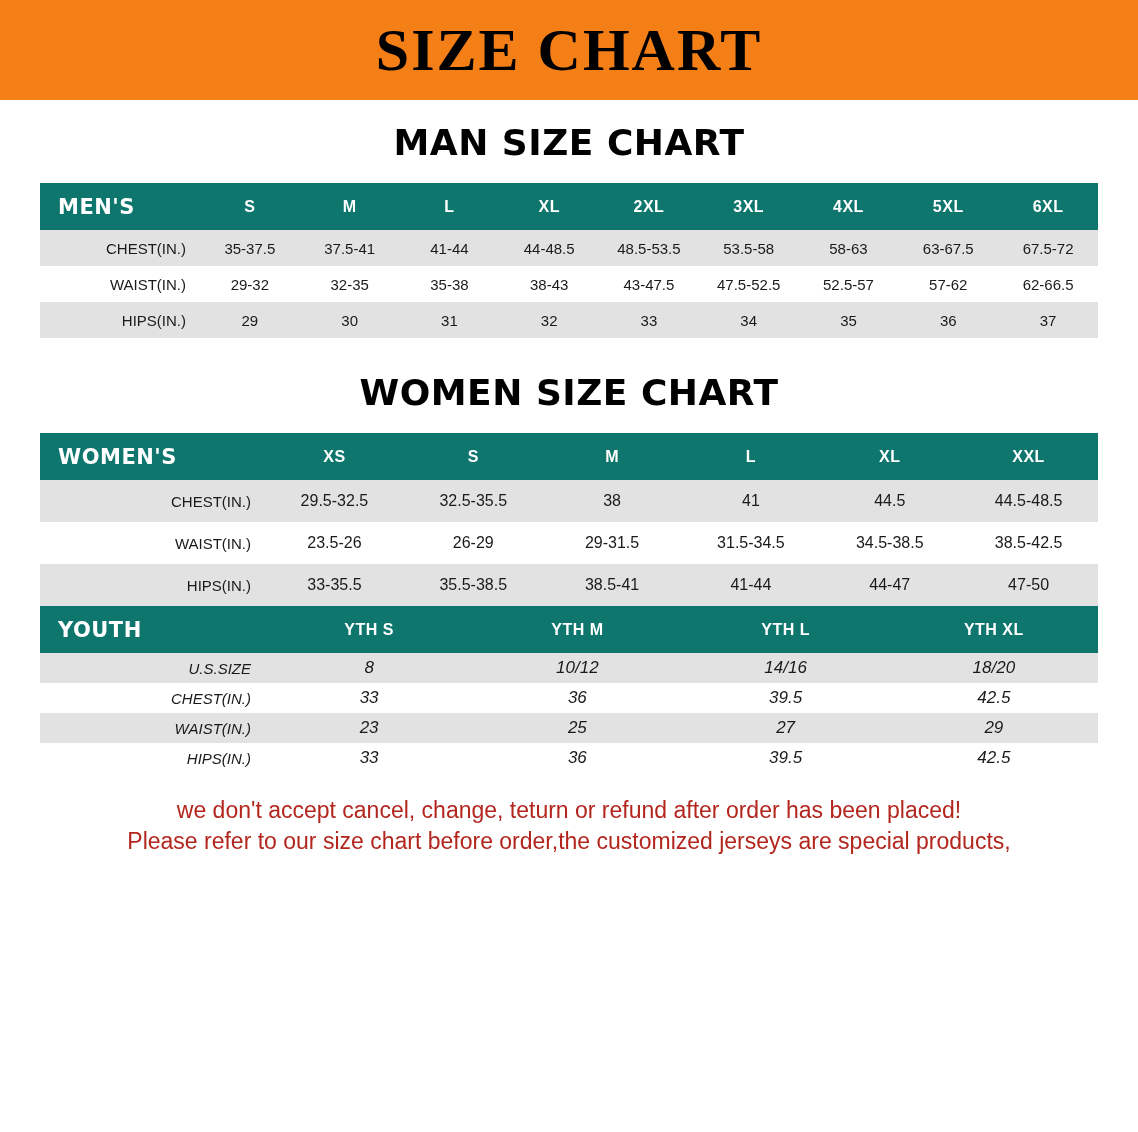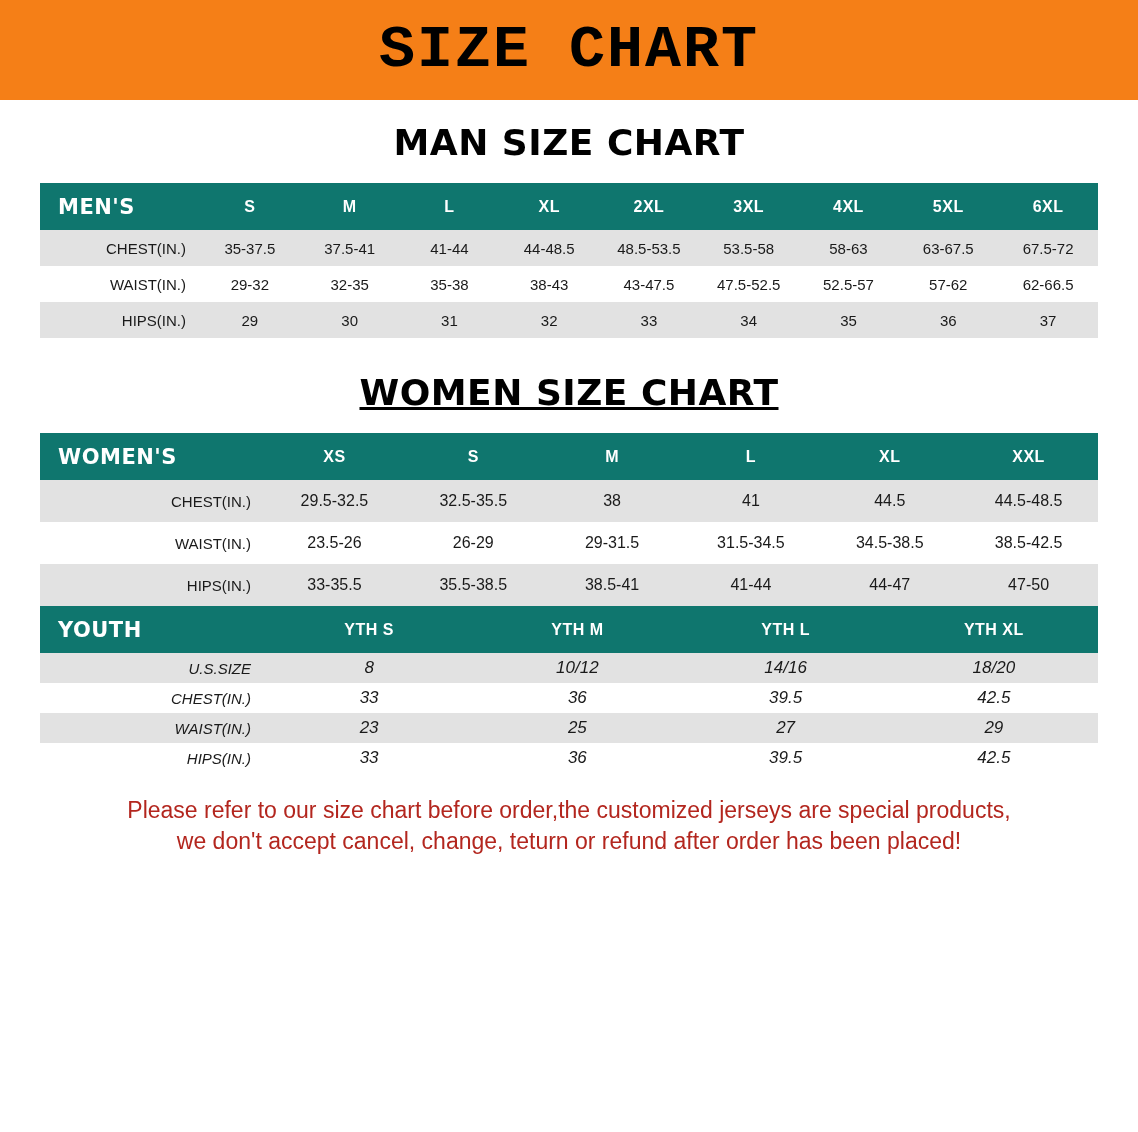--- a/index.html
+++ b/index.html
@@ -26,39 +26,39 @@
   
   .banner {
     width: 100%;
     height: 100px;
     background: #f57f17;
     display: flex;
     align-items: center;
     justify-content: center;
   }
   .banner-title {
-    font-family: Liberation Mono, monospace;
+    font-family: Liberation Serif, serif;
     font-weight: 700;
     font-size: 60px;
     letter-spacing: 2px;
     color: #000000;
     line-height: 1;
     text-align: right;
   }
 
   
   .section-title {
     text-align: center;
     font-family: "DejaVu Sans", sans-serif;
     font-weight: 700;
     color: #000000;
     letter-spacing: 0.5px;
   }
   .section-title.man   { font-size: 36px; margin: 22px 0 20px; }
-  .section-title.women { font-size: 36px; margin: 34px 0 20px; text-decoration: underline; }
+  .section-title.women { font-size: 36px; margin: 34px 0 20px; }
   .section-title.youth { font-size: 36px; margin: 44px 0 20px; }
 
   
   .table-wrap {
     margin: 0 40px;
   }
   table.size-table {
     width: 1058px;
     border-collapse: collapse;
     table-layout: fixed;
@@ -311,17 +311,17 @@
           <td>33</td>
           <td>36</td>
           <td>39.5</td>
           <td>42.5</td>
         </tr>
       </tbody>
     </table>
   </div>
 
   <div class="footer-note">
+    <span>we don't accept cancel, change, teturn or refund after order has been placed!</span>
     <span>Please refer to our size chart before order,the customized jerseys are special products,</span>
-    <span>we don't accept cancel, change, teturn or refund after order has been placed!</span>
   </div>
 
 </div>
 
 </body></html>

